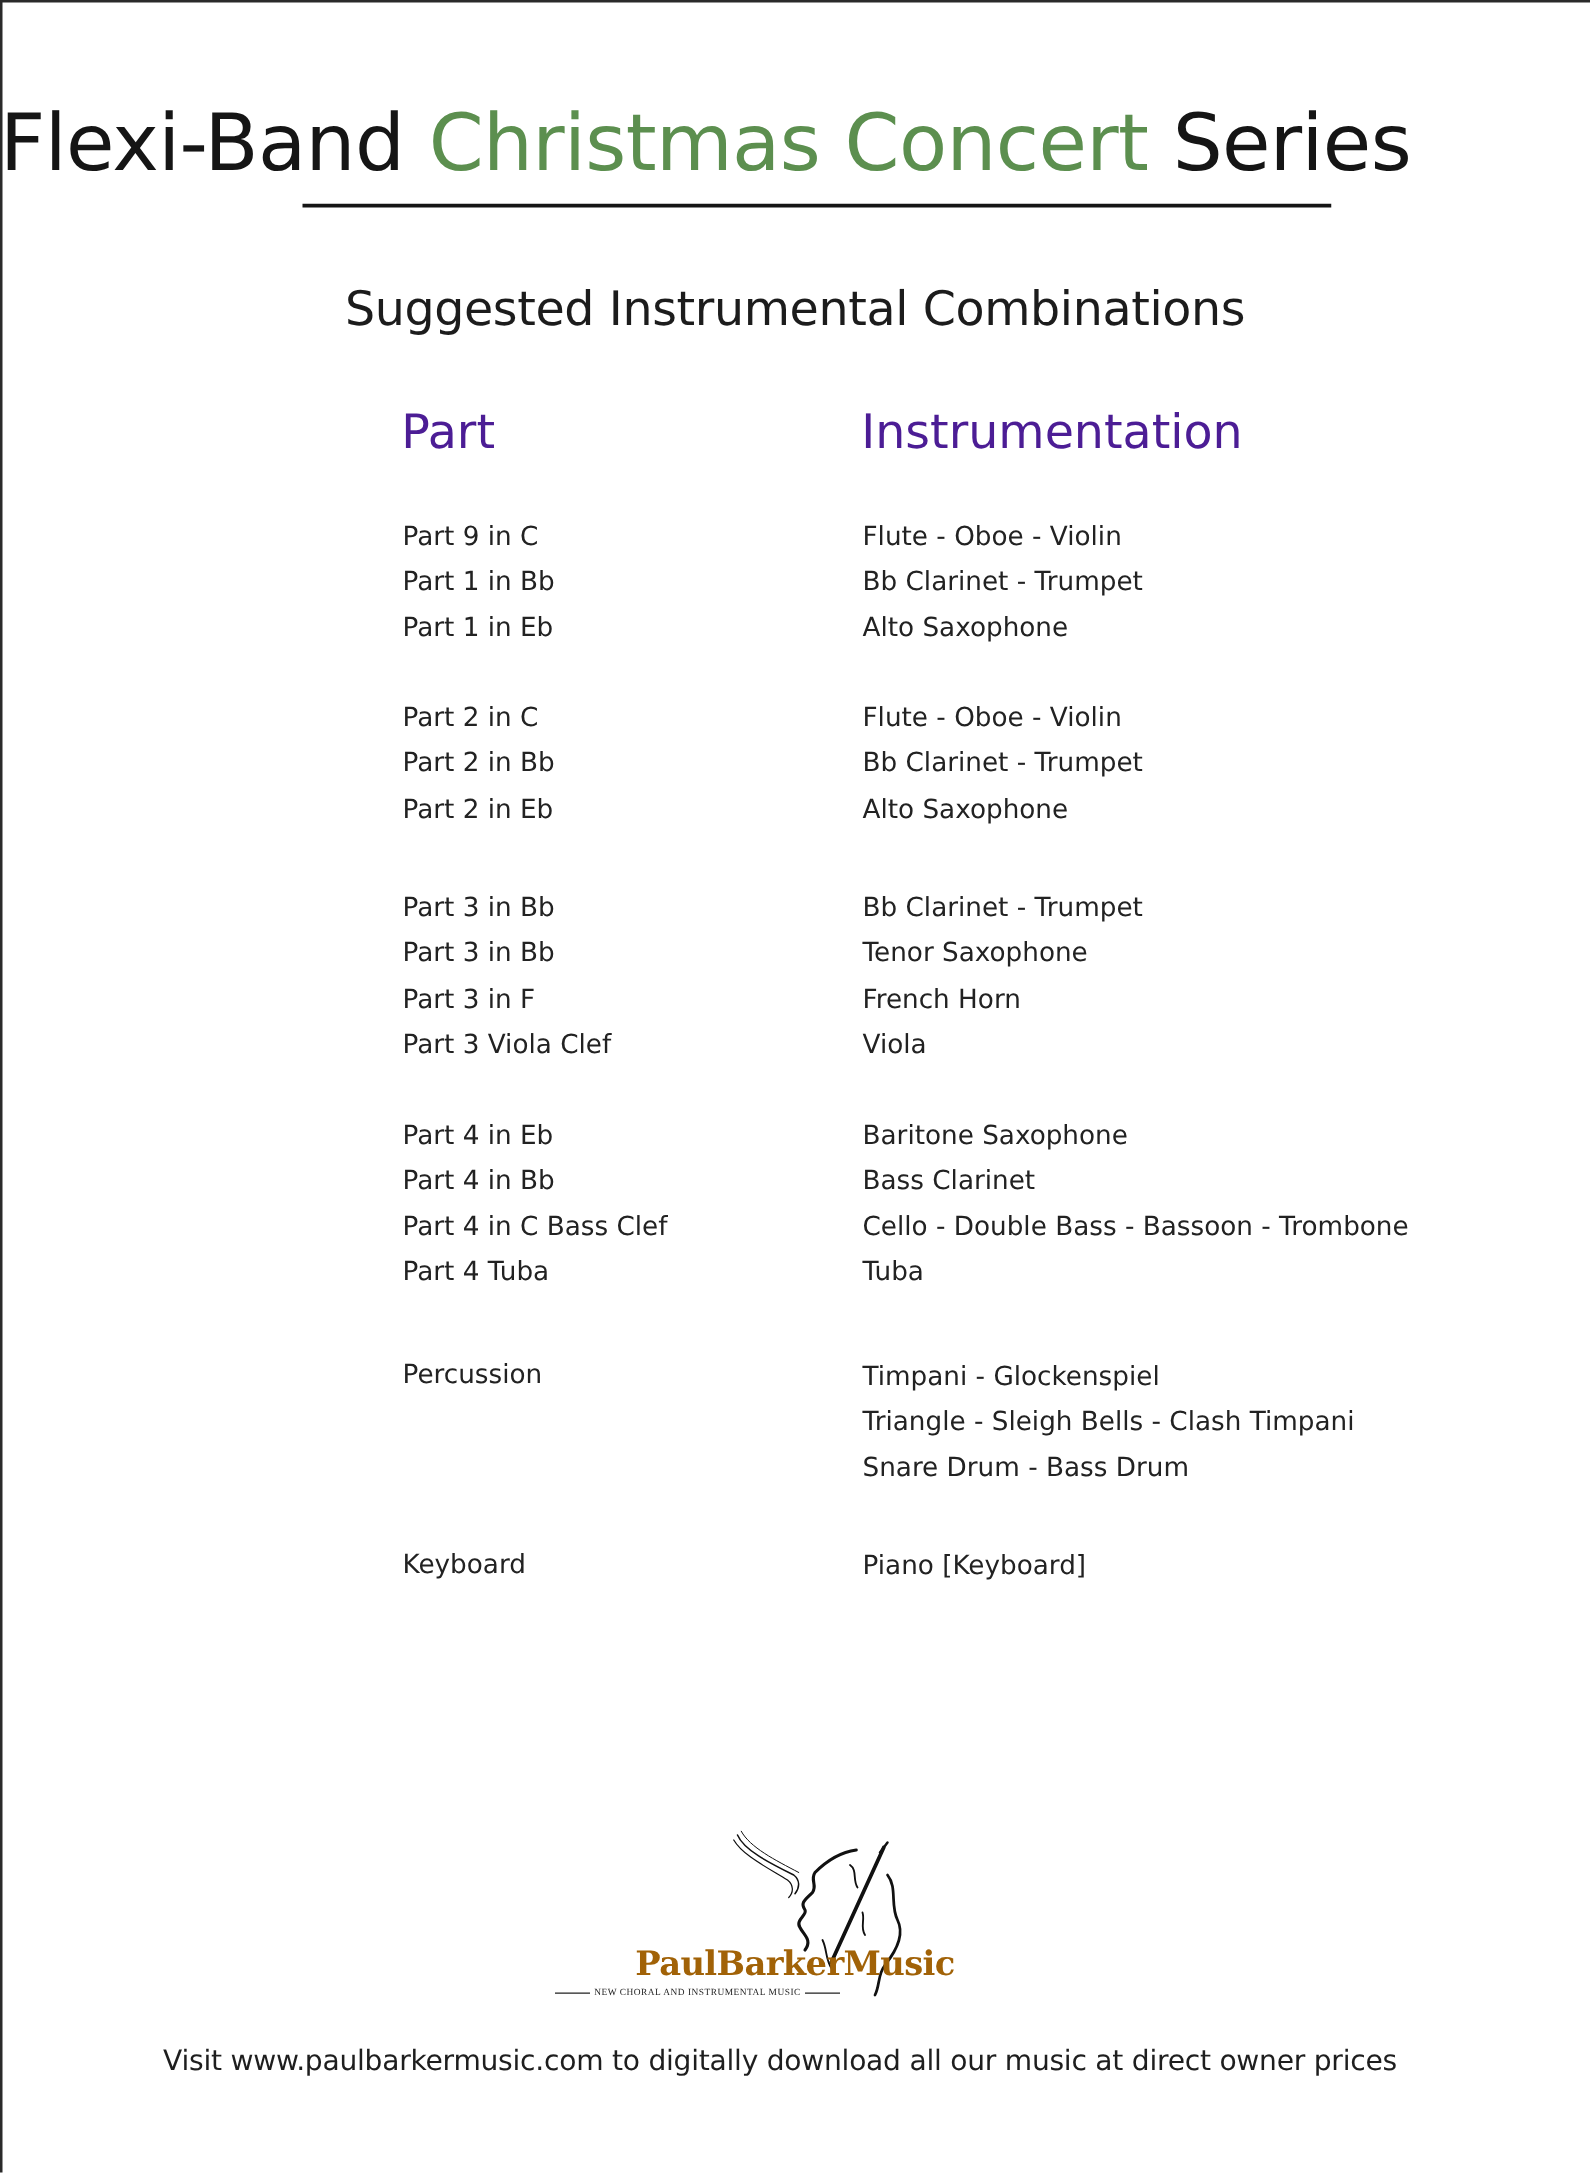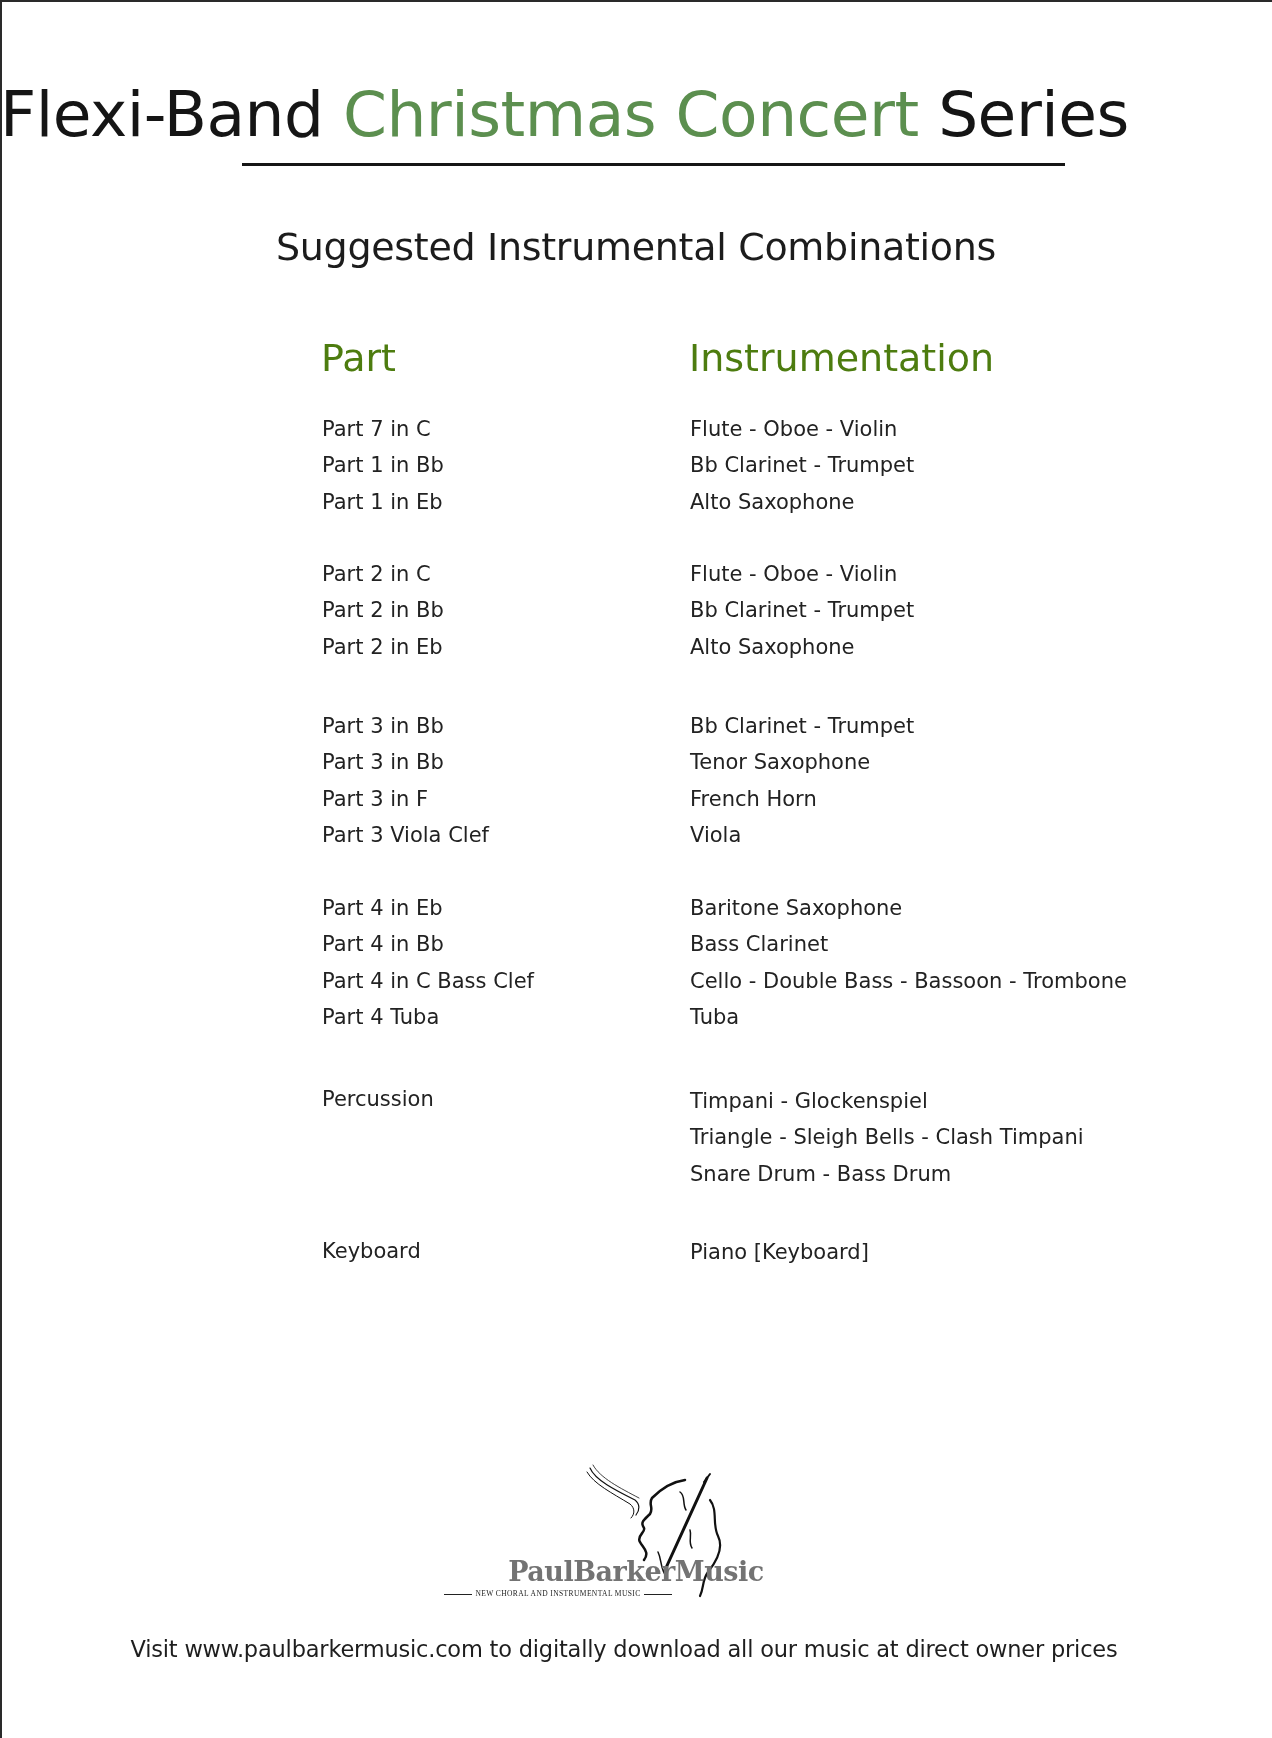--- a/index.html
+++ b/index.html
@@ -20,36 +20,36 @@
   .title .green { color: #5c8f4f; }
   .title-rule { position: absolute; left: 242px; top: 163px; width: 823px; height: 3px; background: #151515; }
 
   .subtitle {
     position: absolute; left: 0; width: 1272px; top: 222px;
     text-align: center; font-size: 38px; line-height: 50px; color: #1c1c1c;
     letter-spacing: -0.3px;
   }
 
   .col-head {
-    position: absolute; top: 333px; font-size: 38px; line-height: 50px; color: #4d7c0f;
+    position: absolute; top: 320px; font-size: 38px; line-height: 50px; color: #4c1d95;
   }
   .col-head.part { left: 321px; }
   .col-head.inst { left: 689px; }
 
   .row {
     position: absolute; font-size: 21px; line-height: 36px; color: #222; white-space: nowrap;
   }
   .row.l { left: 322px; }
   .row.r { left: 690px; }
 
   .logo { position: absolute; left: 540px; top: 1460px; width: 236px; height: 150px; }
   .logo-name {
     position: absolute; left: 0; width: 1272px; top: 1556px; text-align: center;
     font-family: "DejaVu Serif", "Liberation Serif", serif; font-weight: bold;
-    font-size: 27px; line-height: 32px; color: #737373; letter-spacing: -0.5px;
+    font-size: 27px; line-height: 32px; color: #a16207; letter-spacing: -0.5px;
   }
   .logo-tag {
     position: absolute; left: 0; width: 1116px; top: 1588px; text-align: center;
     font-family: "Liberation Serif", serif; font-size: 7.5px; line-height: 12px; color: #222;
     letter-spacing: 0.4px;
   }
   .logo-tag .dash { display: inline-block; width: 28px; height: 1px; background: #222; vertical-align: middle; margin: 0 3px; }
 
   .footer {
     position: absolute; left: 0; width: 1248px; top: 1632px; text-align: center;
@@ -68,21 +68,21 @@
   <span>Series</span>
 </h1>
 <div class="title-rule"></div>
 
 <div class="subtitle">Suggested Instrumental Combinations</div>
 
 <div class="col-head part">Part</div>
 <div class="col-head inst">Instrumentation</div>
 
 <div id="rows">
-    <div class="row l" style="top: 411px;">Part 7 in C</div>
+    <div class="row l" style="top: 411px;">Part 9 in C</div>
     <div class="row l" style="top: 447.3px;">Part 1 in Bb</div>
     <div class="row l" style="top: 483.6px;">Part 1 in Eb</div>
     <div class="row r" style="top: 411px;">Flute - Oboe - Violin</div>
     <div class="row r" style="top: 447.3px;">Bb Clarinet - Trumpet</div>
     <div class="row r" style="top: 483.6px;">Alto Saxophone</div>
     <div class="row l" style="top: 556px;">Part 2 in C</div>
     <div class="row l" style="top: 592.3px;">Part 2 in Bb</div>
     <div class="row l" style="top: 628.6px;">Part 2 in Eb</div>
     <div class="row r" style="top: 556px;">Flute - Oboe - Violin</div>
     <div class="row r" style="top: 592.3px;">Bb Clarinet - Trumpet</div>

